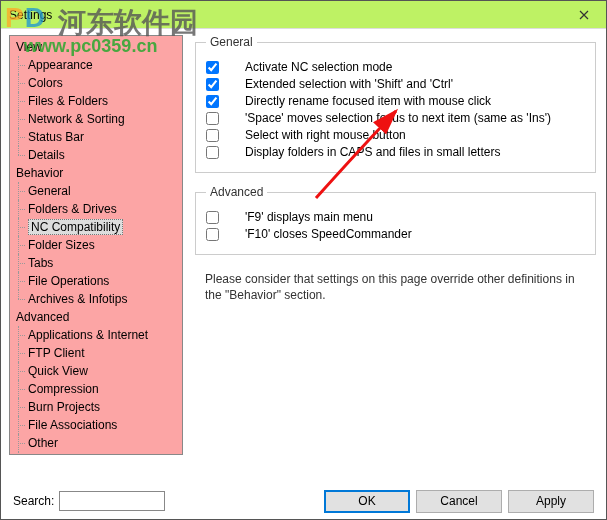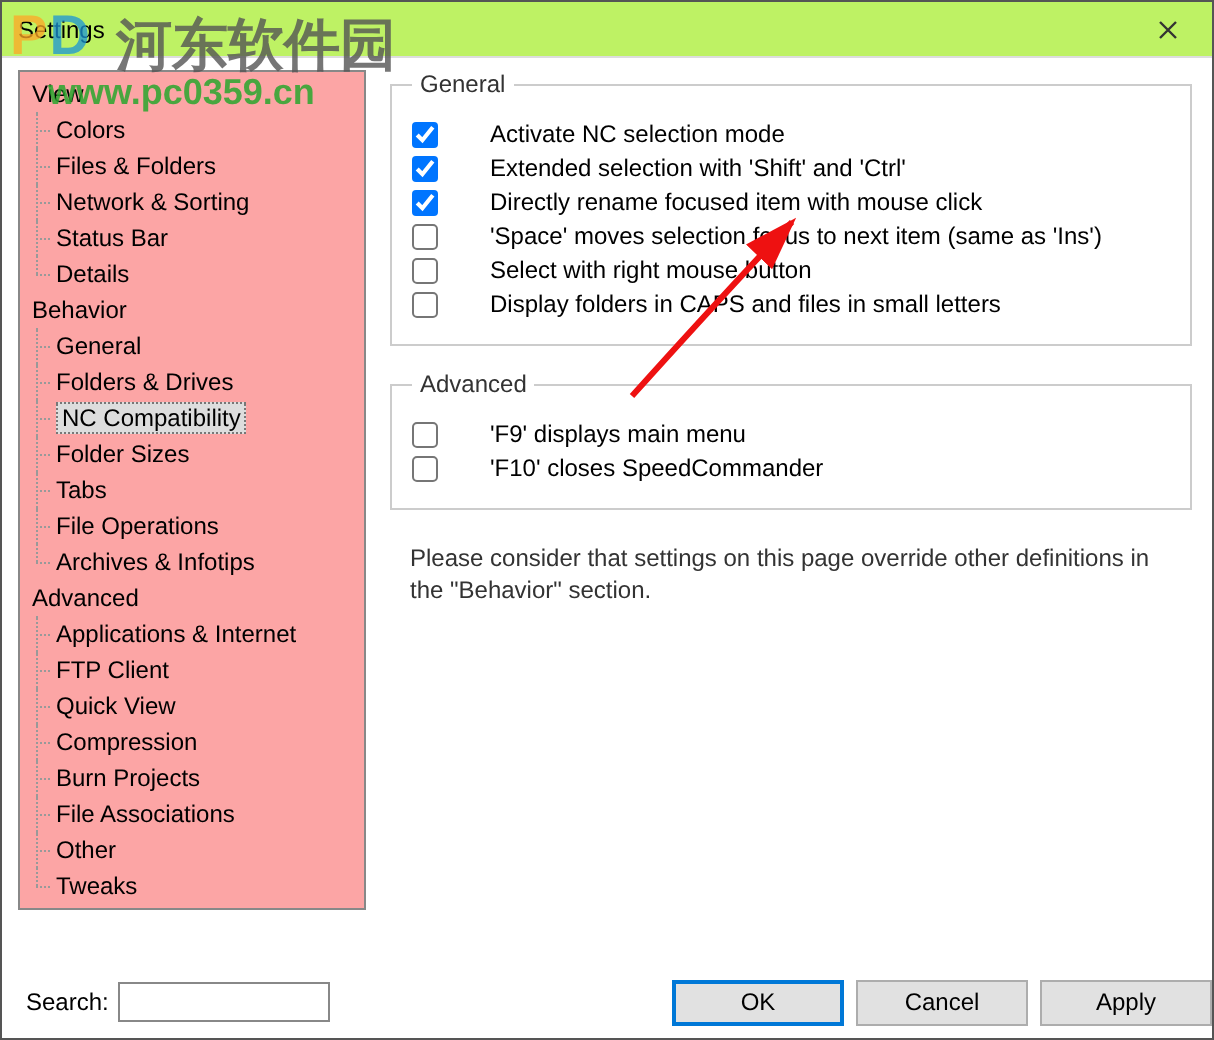--- a/index.html
+++ b/index.html
@@ -131,20 +131,21 @@
     height: 20px;
     border: 1px solid #888;
     padding: 1px 3px;
     margin-left: 5px;
   }
   .bottom-right {
     flex: 1;
     display: flex;
     justify-content: flex-end;
     align-items: flex-end;
+    padding-right: 12px;
     gap: 6px;
   }
   button.win-btn {
     min-width: 86px;
     height: 23px;
     border: 1px solid #adadad;
     background: #e1e1e1;
     padding: 0 10px;
     font-family: inherit;
     font-size: 12px;
@@ -204,20 +205,21 @@
   </div>
 </div>
 
 <div class="content">
   <div class="sidebar">
     <div class="tree-wrap">
       <div class="tree">
         <ul>
           <li class="cat"><span class="lbl">View</span></li>
           <ul>
+            <li class="item"><span class="lbl">Appearance</span></li>
             <li class="item"><span class="lbl">Colors</span></li>
             <li class="item"><span class="lbl">Files &amp; Folders</span></li>
             <li class="item"><span class="lbl">Network &amp; Sorting</span></li>
             <li class="item"><span class="lbl">Status Bar</span></li>
             <li class="item"><span class="lbl">Details</span></li>
           </ul>
           <li class="cat"><span class="lbl">Behavior</span></li>
           <ul>
             <li class="item"><span class="lbl">General</span></li>
             <li class="item"><span class="lbl">Folders &amp; Drives</span></li>

